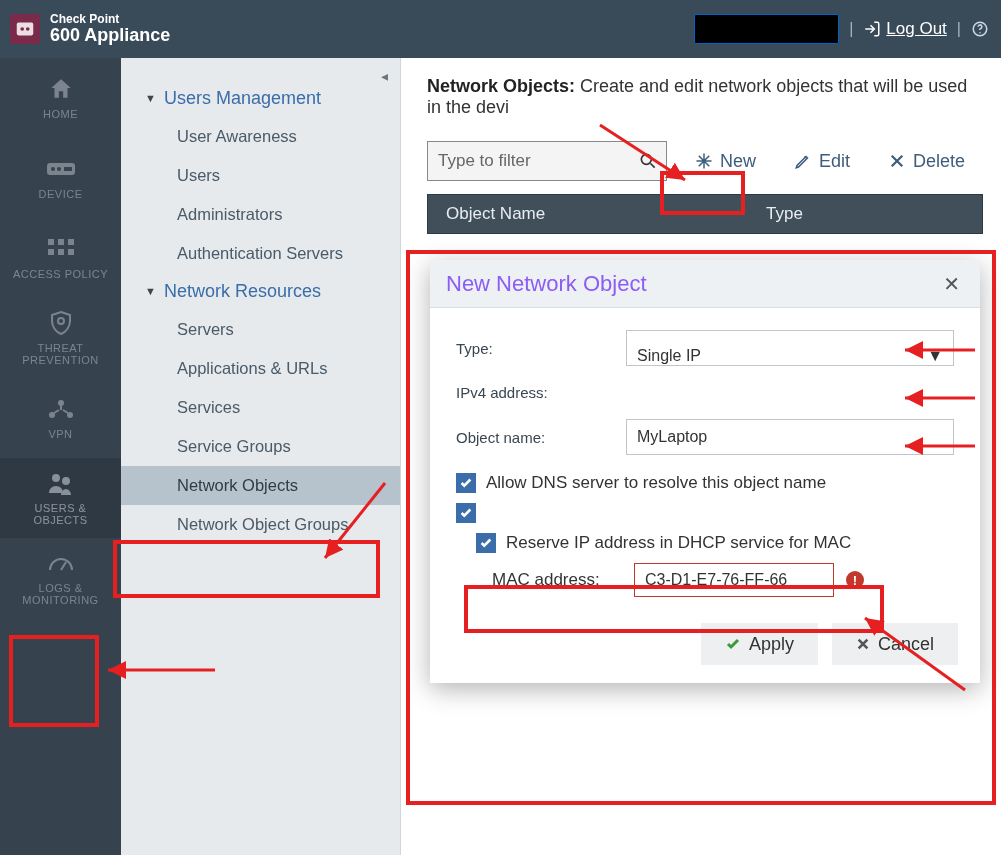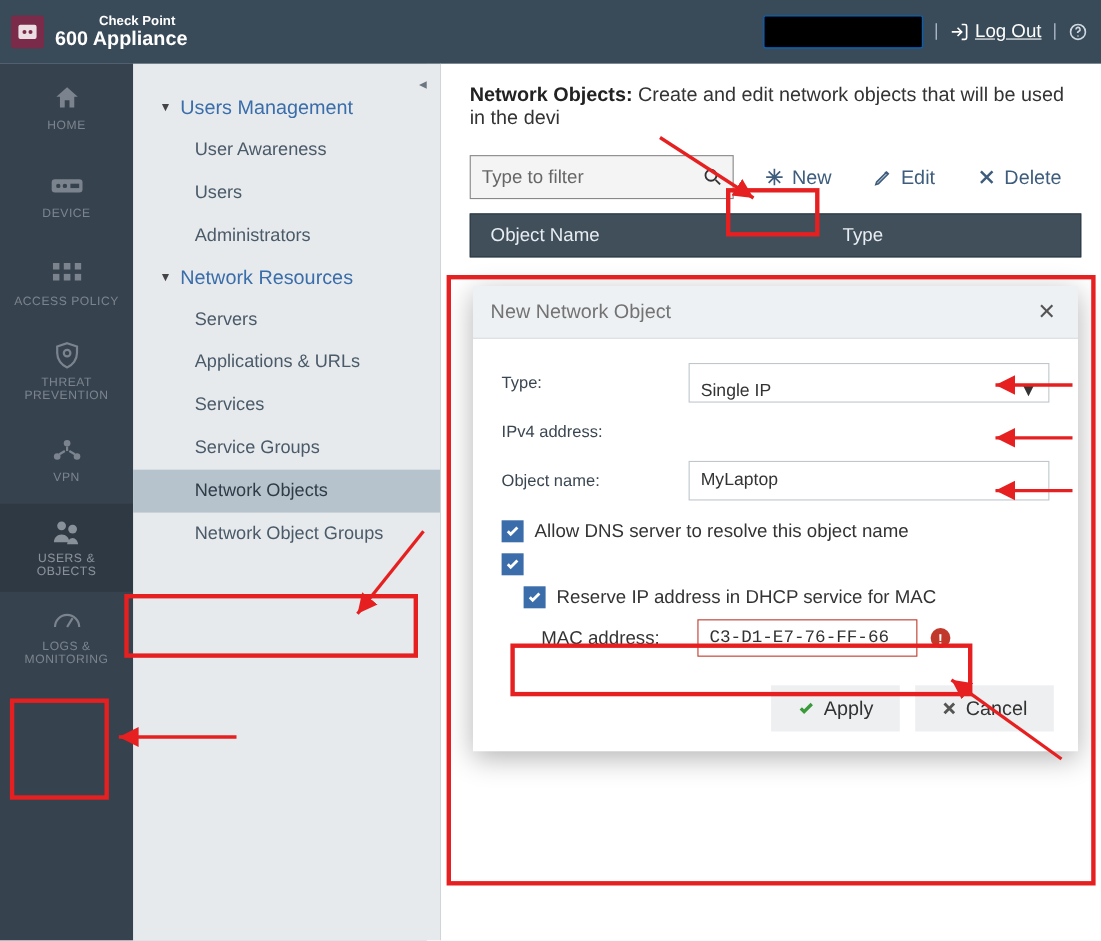--- a/index.html
+++ b/index.html
@@ -3,21 +3,21 @@
 <meta charset="utf-8">
 <style>
   * { box-sizing: border-box; margin: 0; padding: 0; font-family: "Segoe UI", Arial, sans-serif; }
   body { width: 1001px; height: 855px; overflow: hidden; background: #f5f5f5; position: relative; }
 
   
   .topbar { height: 58px; background: #394a59; color: #fff; display: flex; align-items: center; padding: 0 12px 0 10px; position: relative; }
   .logo-box { width: 30px; height: 30px; background: #7a2b4a; border-radius: 3px; display:flex; align-items:center; justify-content:center; margin-right: 10px; position:relative;}
   .logo-box svg { width:22px; height:22px; }
   .brand { display:flex; flex-direction:column; line-height:1.1; }
-  .brand-top { font-size: 12px; font-weight:600;margin-left:40px; }
+  .brand-top { font-size: 12px; font-weight:600; }
   .brand-bot { font-size: 18px; font-weight:700; }
   .topbar-right { margin-left:auto; display:flex; align-items:center; gap:10px; }
   .blackbar { width: 145px; height: 30px; background:#000; border:1px solid #06c; border-radius:2px; }
   .top-sep { color:#a7b5c2; }
   .logout-link { color:#fff; text-decoration: underline; font-size:17px; cursor:pointer; }
   .logout-wrap { display:flex; align-items:center; gap:5px; cursor:pointer; }
 
   
   .shell { display:flex; height: calc(855px - 58px); }
   .railnav { width: 121px; background:#2f3e4c; color:#c7d0d9; display:flex; flex-direction:column; }
@@ -42,33 +42,33 @@
   .tb-btn { display:flex; align-items:center; gap:7px; color:#3e5d7d; font-size:18px; cursor:pointer; padding: 4px 10px; }
   .tb-btn svg { width:18px; height:18px; }
 
   .grid-head { margin-top:12px; background:#414f5b; color:#e7edf2; height:40px; display:flex; align-items:center; border:1px solid #2c3a45; }
   .grid-head .col1 { width:320px; padding-left:18px; font-size:17px; }
   .grid-head .col2 { padding-left:18px; font-size:17px; }
   .dim-side { position:absolute; left:0; top:58px; width:388px; height: 797px; background:rgba(60,70,80,0.55); pointer-events:none; }
 
   .modal { position:absolute; left:430px; top:260px; width:550px; background:#fff; box-shadow:0 6px 24px rgba(0,0,0,.3); z-index:30; }
   .modal-head { height:48px; background:#eef1f3; border-bottom:1px solid #d9dee2; display:flex; align-items:center; justify-content:space-between; padding:0 16px; }
-  .modal-title { font-size:18px; color:#737373; }
+  .modal-title { font-size:22px; color:#8b5cf6; }
   .modal-close { font-size:20px; color:#555; cursor:pointer; padding:4px; }
   .modal-body { padding: 22px 26px 8px 26px; }
   .frow { display:flex; align-items:center; margin-bottom:18px; }
   .flabel { width:170px; color:#3a4651; font-size:15px; }
   .finput, .fselect { flex:1; height:36px; border:1px solid #bfc7cd; padding:0 10px; font-size:16px; color:#333; background:#fff; }
   .fselect { display:flex; align-items:flex-end; justify-content:space-between; cursor:pointer; }
   .fchk-row { display:flex; align-items:center; gap:10px; margin: 6px 0 10px 0; font-size:17px; color:#333; }
   .chkbox { width:20px; height:20px; background:#3a6da9; display:flex; align-items:center; justify-content:center; }
   .chkbox svg { width:14px; height:14px; stroke:#fff; stroke-width:3; fill:none; }
   .mac-row { display:flex; align-items:center; gap:12px; margin: 8px 0 0 36px; }
   .mac-label { width:130px; font-size:17px; color:#333; }
-  .mac-input { width:200px; height:34px; border:1px solid #c0392b; padding:0 10px; font-size:16px; color:#333;font-family:Liberation Mono, monospace; }
+  .mac-input { width:200px; height:34px; border:1px solid #c0392b; padding:0 10px; font-size:16px; color:#333; }
   .err-icon { width:18px; height:18px; border-radius:50%; background:#c0392b; color:#fff; font-weight:bold; font-size:13px; display:flex; align-items:center; justify-content:center; }
   .modal-foot { padding:18px 22px; display:flex; gap:14px; justify-content:flex-end; border-top:0; }
   .mbtn { height:42px; padding:0 24px; background:#edeff1; color:#333; font-size:18px; display:flex; align-items:center; gap:8px; cursor:pointer; border:0; }
 
   
   .hl { position:absolute; border:4px solid #e62020; z-index:60; pointer-events:none; }
   .arrow { position:absolute; z-index:65; pointer-events:none; }
 </style>
 </head>
 <body>
@@ -187,20 +187,21 @@
   <div class="sidepanel">
     <span class="collapse-caret">◂</span>
     <div class="tree">
       <div class="tree-head">
         <span class="caret">▼</span>
         <span>Users Management</span>
       </div>
       <div class="tree-child">User Awareness</div>
       <div class="tree-child">Users</div>
       <div class="tree-child">Administrators</div>
+      <div class="tree-child">Authentication Servers</div>
 
       <div class="tree-head">
         <span class="caret">▼</span>
         <span>Network Resources</span>
       </div>
       <div class="tree-child">Servers</div>
       <div class="tree-child">Applications &amp; URLs</div>
       <div class="tree-child">Services</div>
       <div class="tree-child">Service Groups</div>
       <div class="tree-child selected">Network Objects</div>

